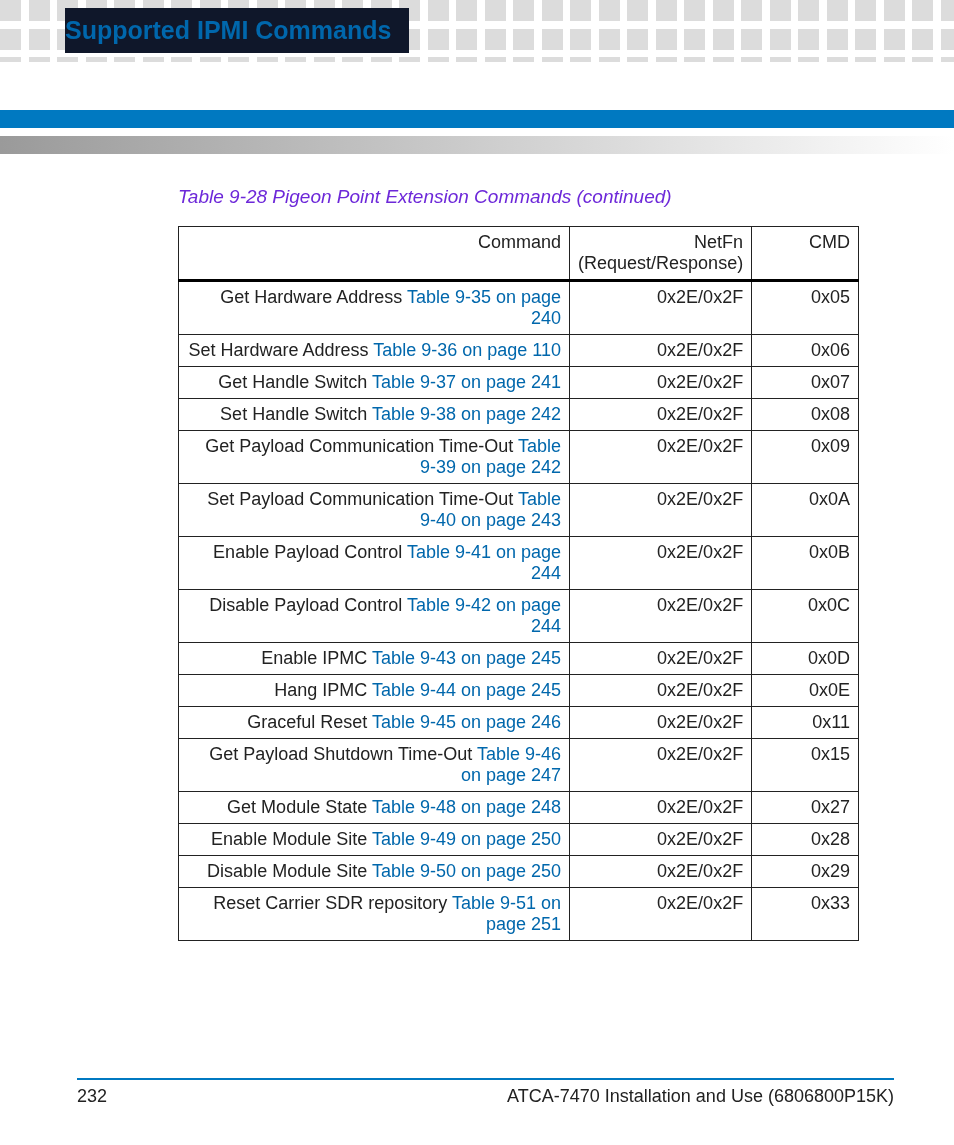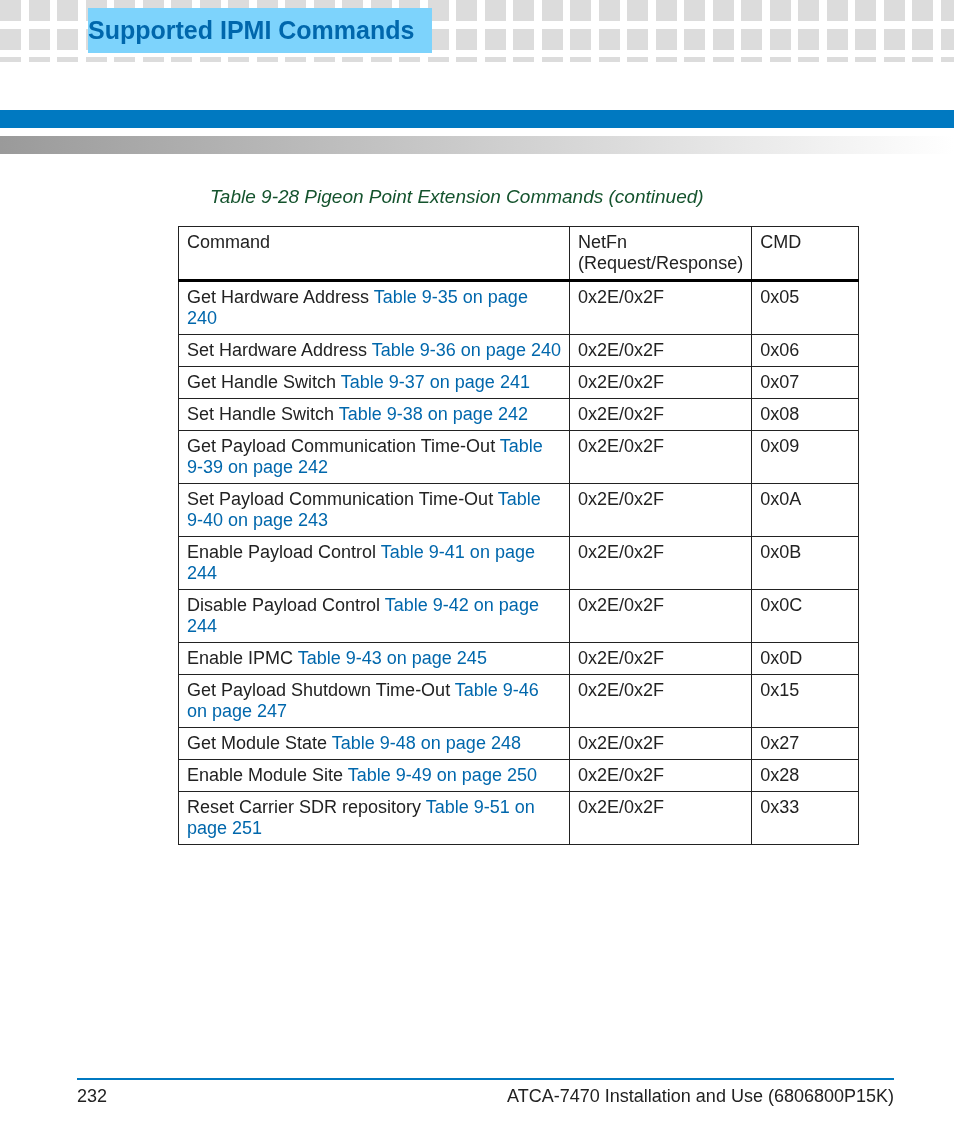--- a/index.html
+++ b/index.html
@@ -16,22 +16,22 @@
       position: absolute;
       top: 0; left: 0; right: 0;
       height: 62px;
       overflow: hidden;
     }
     .top-pattern .row { display: flex; gap: 7.5px; margin-bottom: 7.5px; flex-wrap: nowrap; }
     .top-pattern .sq { width: 21px; height: 21px; background: #dcdcdc; flex: 0 0 21px; }
     .heading {
       position: absolute;
       top: 8px;
-      left: 88px;
-      background: #7dd3fc;
+      left: 65px;
+      background: #0f172a;
       padding: 8px 18px 8px 0;
       font-weight: 700;
       font-size: 25px;
       color: #0067ac;
       z-index: 2;
     }
     .blue-bar {
       position: absolute;
       top: 110px; left: 0; right: 0;
       height: 18px;
@@ -43,35 +43,34 @@
       height: 18px;
       background: linear-gradient(to right, #9a9a9a 0%, #ffffff 100%);
     }
     .content {
       position: absolute;
       top: 186px;
       left: 178px;
       right: 95px;
     }
     .table-caption {
-      color: #14532d;
+      color: #6d28d9;
       font-style: italic;
       font-size: 19px;
       margin-bottom: 18px;
-      margin-left: 32px;
     }
     table {
       border-collapse: collapse;
       width: 100%;
       font-size: 18px;
     }
     th, td {
       border: 1px solid #222;
       padding: 5px 8px 5px 8px;
-      text-align: left;
+      text-align: right;
       vertical-align: top;
       font-weight: normal;
     }
     thead tr th { border-bottom: 3px solid #000; }
     col.c1 { width: 59%; }
     col.c2 { width: 25%; }
     col.c3 { width: 16%; }
     .xref { color: #0067ac; }
     .footer {
       position: absolute;
@@ -220,21 +219,21 @@
         <th><span>CMD</span></th>
       </tr>
     </thead>
     <tbody id="tbody">
         <tr>
           <td><span>Get Hardware Address </span><span class="xref">Table 9-35 on page 240</span></td>
           <td>0x2E/0x2F</td>
           <td>0x05</td>
         </tr>
         <tr>
-          <td><span>Set Hardware Address </span><span class="xref">Table 9-36 on page 240</span></td>
+          <td><span>Set Hardware Address </span><span class="xref">Table 9-36 on page 110</span></td>
           <td>0x2E/0x2F</td>
           <td>0x06</td>
         </tr>
         <tr>
           <td><span>Get Handle Switch </span><span class="xref">Table 9-37 on page 241</span></td>
           <td>0x2E/0x2F</td>
           <td>0x07</td>
         </tr>
         <tr>
           <td><span>Set Handle Switch </span><span class="xref">Table 9-38 on page 242</span></td>
@@ -260,33 +259,48 @@
           <td><span>Disable Payload Control </span><span class="xref">Table 9-42 on page 244</span></td>
           <td>0x2E/0x2F</td>
           <td>0x0C</td>
         </tr>
         <tr>
           <td><span>Enable IPMC </span><span class="xref">Table 9-43 on page 245</span></td>
           <td>0x2E/0x2F</td>
           <td>0x0D</td>
         </tr>
         <tr>
+          <td><span>Hang IPMC </span><span class="xref">Table 9-44 on page 245</span></td>
+          <td>0x2E/0x2F</td>
+          <td>0x0E</td>
+        </tr>
+        <tr>
+          <td><span>Graceful Reset </span><span class="xref">Table 9-45 on page 246</span></td>
+          <td>0x2E/0x2F</td>
+          <td>0x11</td>
+        </tr>
+        <tr>
           <td><span>Get Payload Shutdown Time-Out </span><span class="xref">Table 9-46 on page 247</span></td>
           <td>0x2E/0x2F</td>
           <td>0x15</td>
         </tr>
         <tr>
           <td><span>Get Module State </span><span class="xref">Table 9-48 on page 248</span></td>
           <td>0x2E/0x2F</td>
           <td>0x27</td>
         </tr>
         <tr>
           <td><span>Enable Module Site </span><span class="xref">Table 9-49 on page 250</span></td>
           <td>0x2E/0x2F</td>
           <td>0x28</td>
+        </tr>
+        <tr>
+          <td><span>Disable Module Site </span><span class="xref">Table 9-50 on page 250</span></td>
+          <td>0x2E/0x2F</td>
+          <td>0x29</td>
         </tr>
         <tr>
           <td><span>Reset Carrier SDR repository </span><span class="xref">Table 9-51 on page 251</span></td>
           <td>0x2E/0x2F</td>
           <td>0x33</td>
         </tr>
       </tbody>
   </table>
 </div>
 

